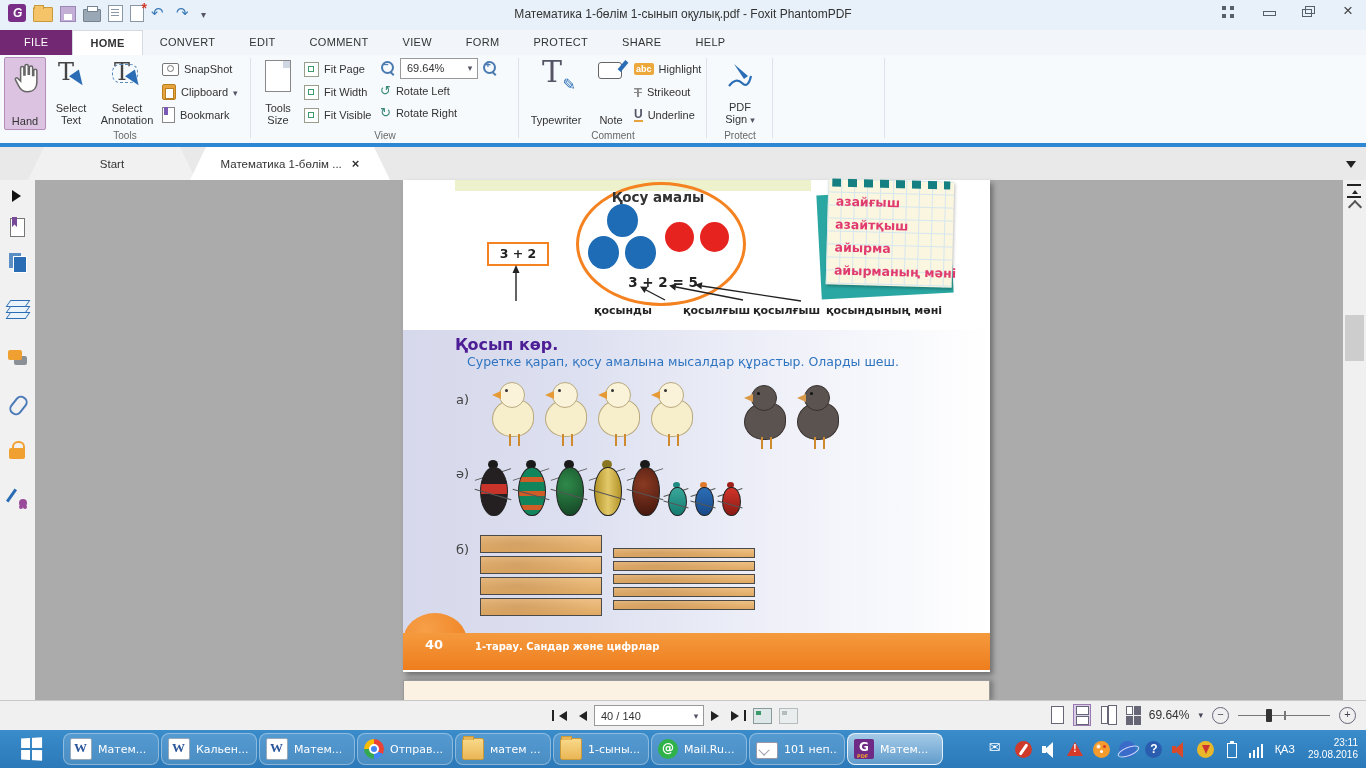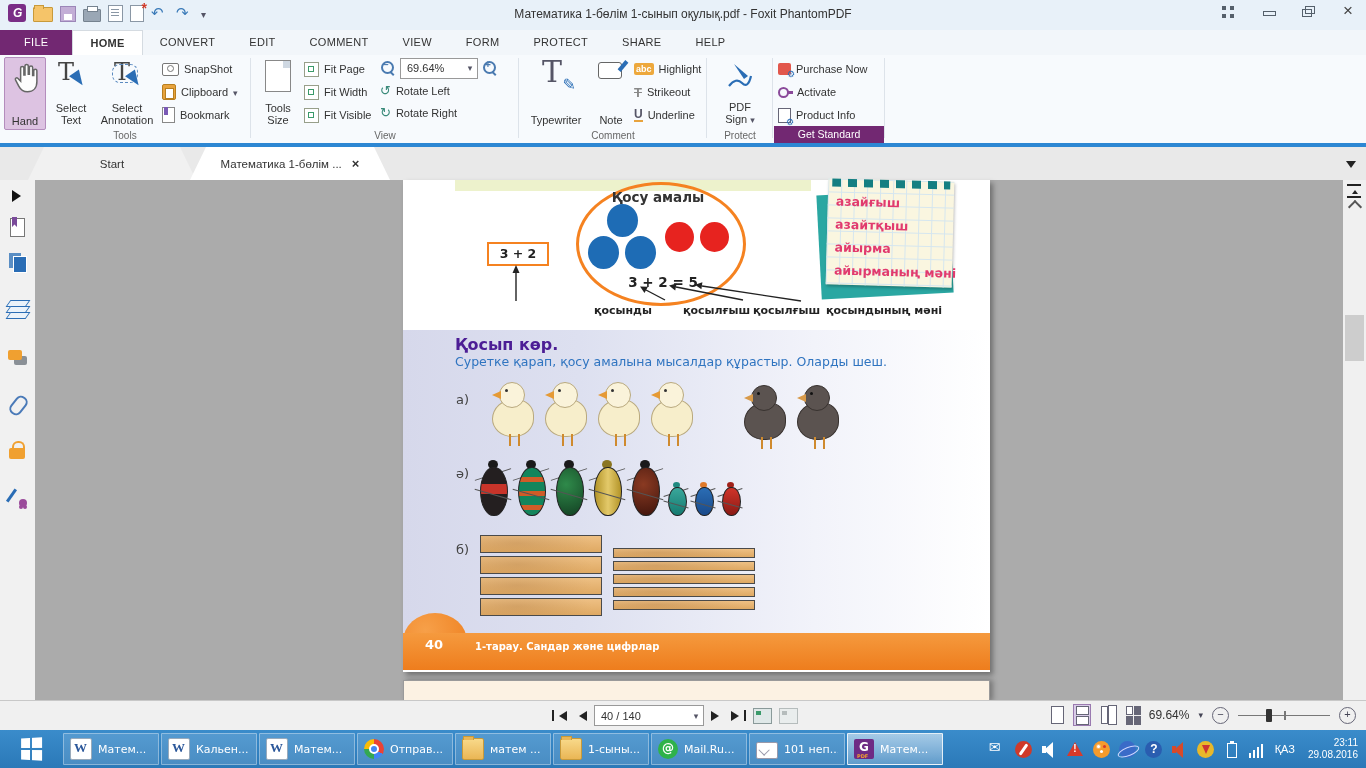--- a/index.html
+++ b/index.html
@@ -171,21 +171,21 @@
   .sumbox{position:absolute;left:84px;top:62px;width:58px;height:20px;border:2px solid #f58220;background:#fff;font-weight:bold;font-size:12.5px;text-align:center;line-height:20px;color:#222;}
   .dlabel{position:absolute;top:124px;font-weight:bold;font-size:11px;color:#222;white-space:nowrap;padding-left:31px;}
   
   .note-teal{position:absolute;left:416px;top:12px;width:132px;height:104px;background:#2aa7a2;transform:rotate(-3deg);}
   .note-paper{position:absolute;left:424px;top:0px;width:126px;height:106px;background:#faf6e0;background-image:linear-gradient(#d5e6ef 1px,transparent 1px),linear-gradient(90deg,#d5e6ef 1px,transparent 1px);background-size:13px 13px;transform:rotate(1.5deg);box-shadow:1px 2px 3px rgba(0,0,0,.25);}
   .note-torn{position:absolute;left:4px;top:0;right:4px;height:8px;background:repeating-linear-gradient(90deg,#157f82 0 9px,transparent 9px 16px);}
   .note-line{font-weight:bold;font-size:12.5px;color:#e13a6e;line-height:23px;padding-left:8px;white-space:nowrap;}
   .note-paper .pad{padding-top:11px;}
   
   .task-head{position:absolute;left:52px;top:155px;font-weight:bold;font-size:16px;color:#4c1d95;}
-  .task-instr{position:absolute;left:52px;top:174px;font-size:12.5px;color:#2f74c0;white-space:nowrap;}
+  .task-instr{position:absolute;left:64px;top:174px;font-size:12.5px;color:#2f74c0;white-space:nowrap;}
   .item-lbl{position:absolute;left:53px;font-size:13px;color:#444;}
   .chickrow{position:absolute;display:flex;gap:1px;}
   .chick{position:relative;width:52px;height:66px;}
   .ch-body{position:absolute;left:5px;top:17px;width:40px;height:36px;background:#f7eecb;border:1px solid #b9a97e;border-radius:55% 45% 50% 50%;}
   .ch-head{position:absolute;left:12px;top:0;width:24px;height:24px;background:#faf3da;border:1px solid #b9a97e;border-radius:50%;}
   .ch-eye{position:absolute;left:18px;top:7px;width:3px;height:3px;background:#333;border-radius:50%;}
   .ch-beak{position:absolute;left:5px;top:9px;width:0;height:0;border-top:4px solid transparent;border-bottom:4px solid transparent;border-right:9px solid #e59a35;}
   .ch-legs{position:absolute;left:22px;bottom:2px;width:2px;height:12px;background:#cf8a2e;box-shadow:9px 0 0 #cf8a2e;}
   .chickrow.dark .ch-body{background:#5b5350;border-color:#38322f;}
   .chickrow.dark .ch-head{background:#5b5350;border-color:#38322f;}
@@ -252,21 +252,21 @@
   .zslider{width:92px;height:15px;position:relative;}
   .zslider .trk{position:absolute;left:0;top:7px;width:92px;height:1.5px;background:#777;}
   .zslider .tick{position:absolute;left:46px;top:3px;width:1.5px;height:9px;background:#777;}
   .zslider .thumb{position:absolute;left:28px;top:1px;width:6px;height:13px;background:#333;border-radius:1px;}
 
   
   .taskbar{left:0;top:730px;width:1366px;height:38px;background:linear-gradient(#3a8ccb,#2b79b8);display:flex;align-items:stretch;}
   .startbtn{width:62px;display:flex;align-items:center;justify-content:center;}
   .winflag{display:grid;grid-template-columns:10px 10px;grid-template-rows:10px 10px;gap:2px;transform:perspective(60px) rotateY(-18deg);}
   .winflag span{background:#fff;}
-  .tb-item{width:82px;margin:3px 1px;display:flex;align-items:center;gap:6px;padding:0 6px;background:rgba(255,255,255,.14);border:1px solid rgba(255,255,255,.35);border-radius:1px;color:#fff;font-size:11px;font-family:"DejaVu Sans",sans-serif;}
+  .tb-item{width:82px;margin:3px 1px;display:flex;align-items:center;gap:6px;padding:0 6px;background:rgba(255,255,255,.14);border:1px solid rgba(255,255,255,.35);border-radius:8px;color:#fff;font-size:11px;font-family:"DejaVu Sans",sans-serif;}
   .tb-item.active{background:linear-gradient(rgba(255,255,255,.55),rgba(255,255,255,.25));border-color:rgba(255,255,255,.8);}
   .tb-label{white-space:nowrap;overflow:hidden;}
   .tb-ico{width:20px;height:20px;flex:0 0 20px;position:relative;border-radius:2px;}
   .ic-word{background:#fff;border:1px solid #9ab;}
   .ic-word::after{content:"W";position:absolute;left:3px;top:1px;font-size:13px;font-weight:bold;color:#2b579a;font-family:"Liberation Serif",serif;}
   .ic-chrome{border-radius:50%;background:conic-gradient(#ea4335 0 120deg,#4285f4 120deg 180deg,#34a853 180deg 270deg,#fbbc05 270deg 360deg);}
   .ic-chrome::after{content:"";position:absolute;left:5px;top:5px;width:10px;height:10px;background:#4285f4;border:2px solid #fff;border-radius:50%;box-sizing:border-box;}
   .ic-folder{background:linear-gradient(#f8d98a,#eab655);border:1px solid #c89a3a;border-radius:2px;}
   .ic-folder::before{content:"";position:absolute;left:0;top:-3px;width:9px;height:3px;background:#eab655;border:1px solid #c89a3a;border-bottom:none;}
   .ic-mailru{border-radius:50%;background:#2fb24a;}
@@ -458,37 +458,20 @@
         <svg width="32" height="30" viewBox="0 0 32 30">
             <path d="M10 4 L24 16 L20 19 Z" fill="#2a6db5"></path>
             <path d="M5 26 q7 -9 13 -3 t9 -7" fill="none" stroke="#2a6db5" stroke-width="2.2"></path>
           </svg>
         <span class="bl"><span>PDF</span><br><span>Sign</span> <span class="tiny-caret"></span></span>
       </div>
       <div class="grplabel">Protect</div>
     </div>
     <div class="gdiv" style="left:772px;"></div>
 
-    <div class="grp" style="left:774px;width:110px;">
-      <div class="vcol gs-col">
-        <div class="smallrow">
-            <span class="pn-ico"></span>
-            <span>Purchase Now</span>
-          </div>
-        <div class="smallrow">
-            <span class="act-ico"></span>
-            <span>Activate</span>
-          </div>
-        <div class="smallrow">
-            <span class="pi-ico"></span>
-            <span>Product Info</span>
-          </div>
-      </div>
-      <div class="grplabel purple">Get Standard</div>
-    </div>
     <div class="gdiv" style="left:884px;"></div>
   </div>
 
   <div class="abs blueline"></div>
 
   <div class="abs doctabs">
     <div class="dtab start">
         <span>Start</span>
       </div>
     <div class="dtab docu">

